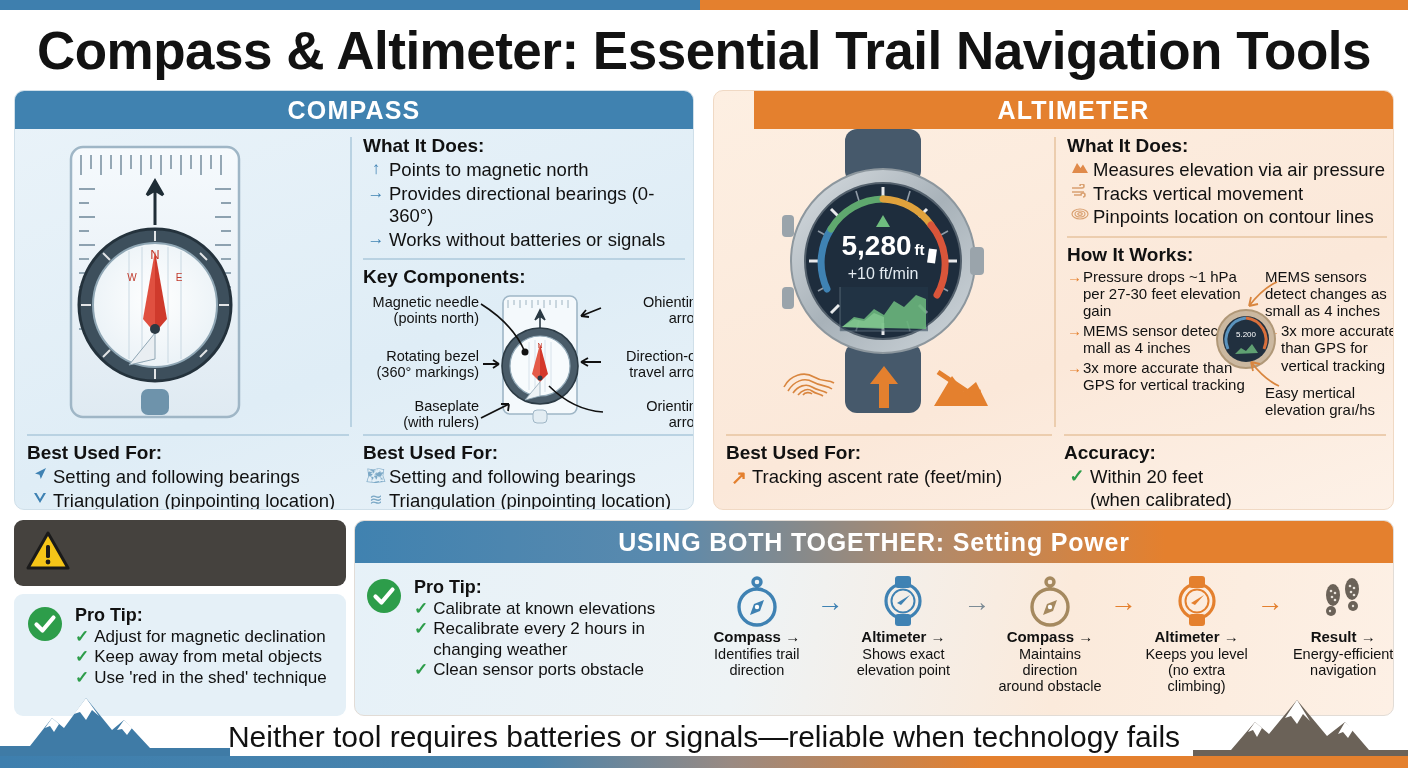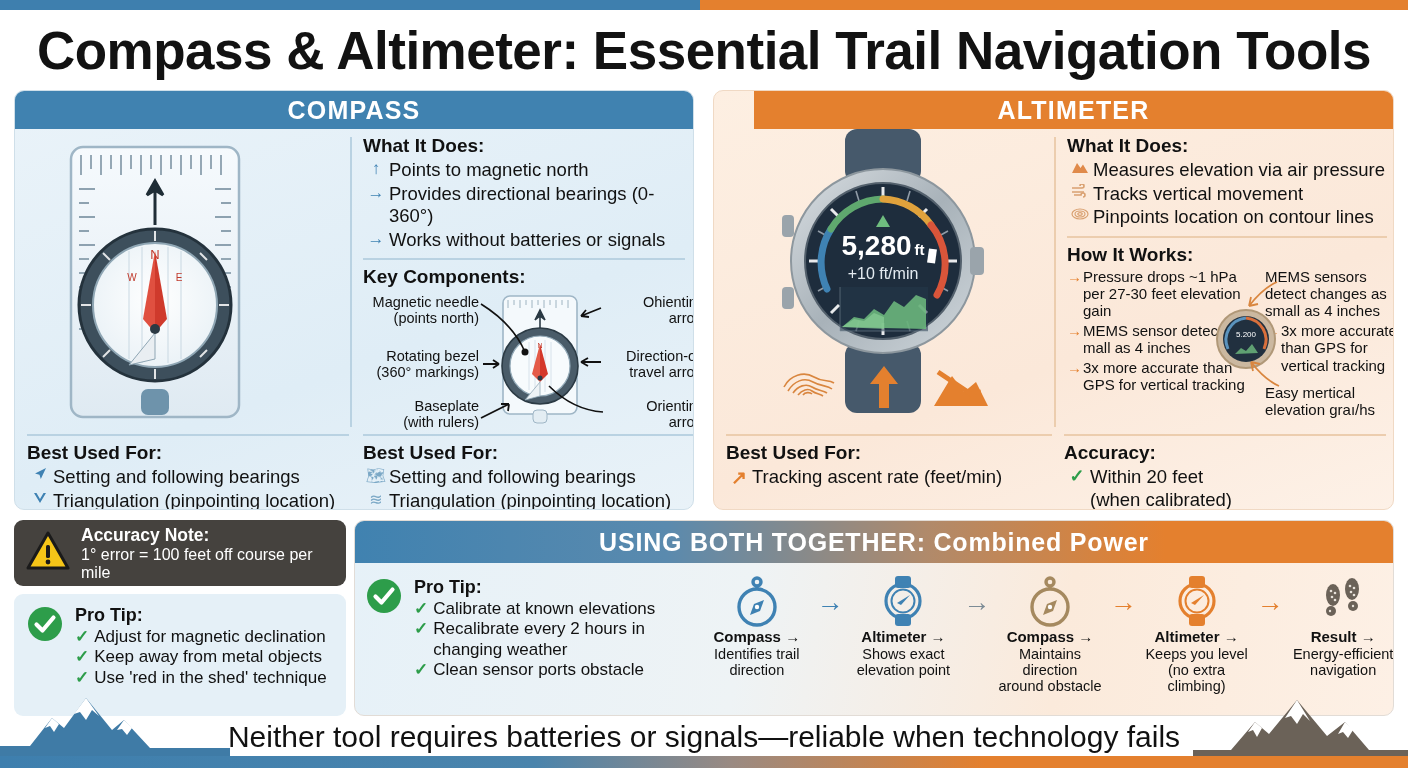--- a/index.html
+++ b/index.html
@@ -525,24 +525,20 @@
 </div>
 
 <div id="accuracy-note">
   <span>
     <svg width="44" height="40" viewBox="0 0 44 40">
       <path d="M22 2 L42 37 L2 37 Z" fill="#f5c518" stroke="#1a1a1a" stroke-width="3" stroke-linejoin="round"></path>
       <rect x="20" y="14" width="4" height="13" rx="1.6" fill="#1a1a1a"></rect>
       <circle cx="22" cy="31" r="2.4" fill="#1a1a1a"></circle>
     </svg>
   </span>
-  <div class="txt">
-    <div class="h">Accuracy Note:</div>
-    <div class="s">1° error = 100 feet off course per mile</div>
-  </div>
 </div>
 
 <div id="protip-compass">
   <span>
     <svg width="38" height="38" viewBox="0 0 38 38">
       <circle cx="19" cy="19" r="17" fill="#2d9d4a"></circle>
       <path d="M10.5 19.5 L16.5 25.5 L27.5 12.5" stroke="#fff" stroke-width="4.2" fill="none" stroke-linecap="round" stroke-linejoin="round"></path>
     </svg>
   </span>
   <div>
@@ -556,21 +552,21 @@
       <span>Keep away from metal objects</span>
     </div>
     <div class="tip-li">
       <span class="ck">✓</span>
       <span>Use 'red in the shed' technique</span>
     </div>
   </div>
 </div>
 
 <div id="combined">
-  <div class="ch">USING BOTH TOGETHER: Combined Power</div>
+  <div class="ch">USING BOTH TOGETHER: Setting Power</div>
 
   <div id="protip-alt">
     <span>
       <svg width="38" height="38" viewBox="0 0 38 38">
         <circle cx="19" cy="19" r="17" fill="#2d9d4a"></circle>
         <path d="M10.5 19.5 L16.5 25.5 L27.5 12.5" stroke="#fff" stroke-width="4.2" fill="none" stroke-linecap="round" stroke-linejoin="round"></path>
       </svg>
     </span>
     <div>
       <div class="tip-h">Pro Tip:</div>

